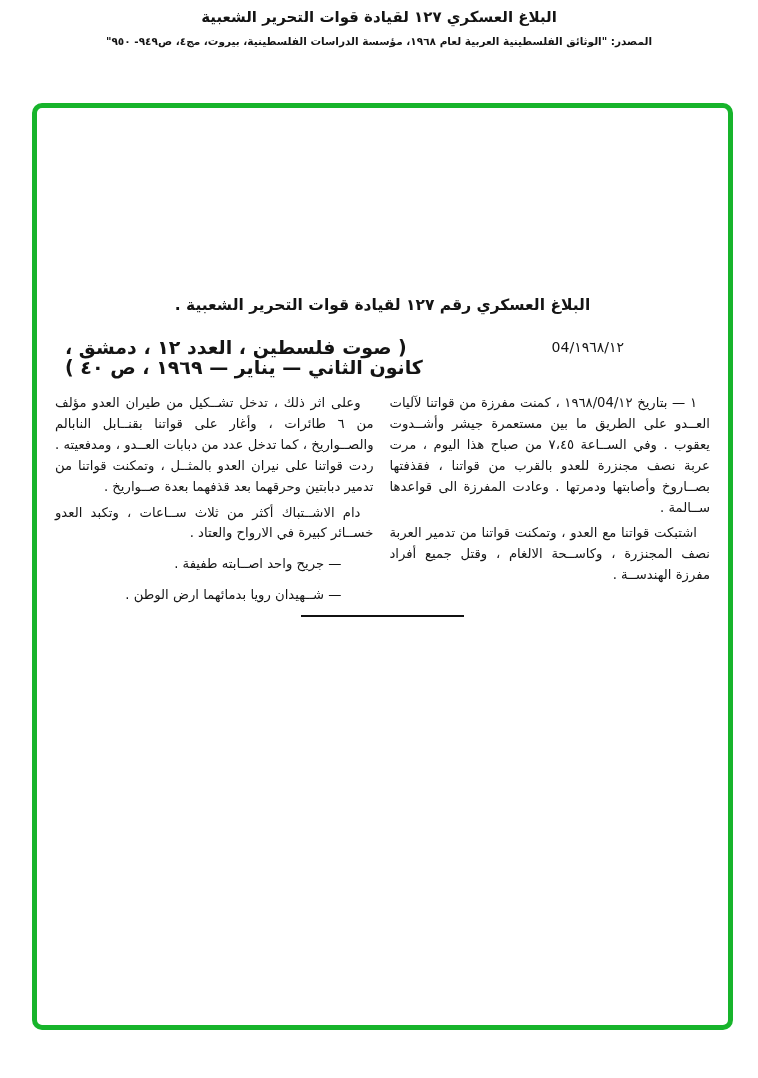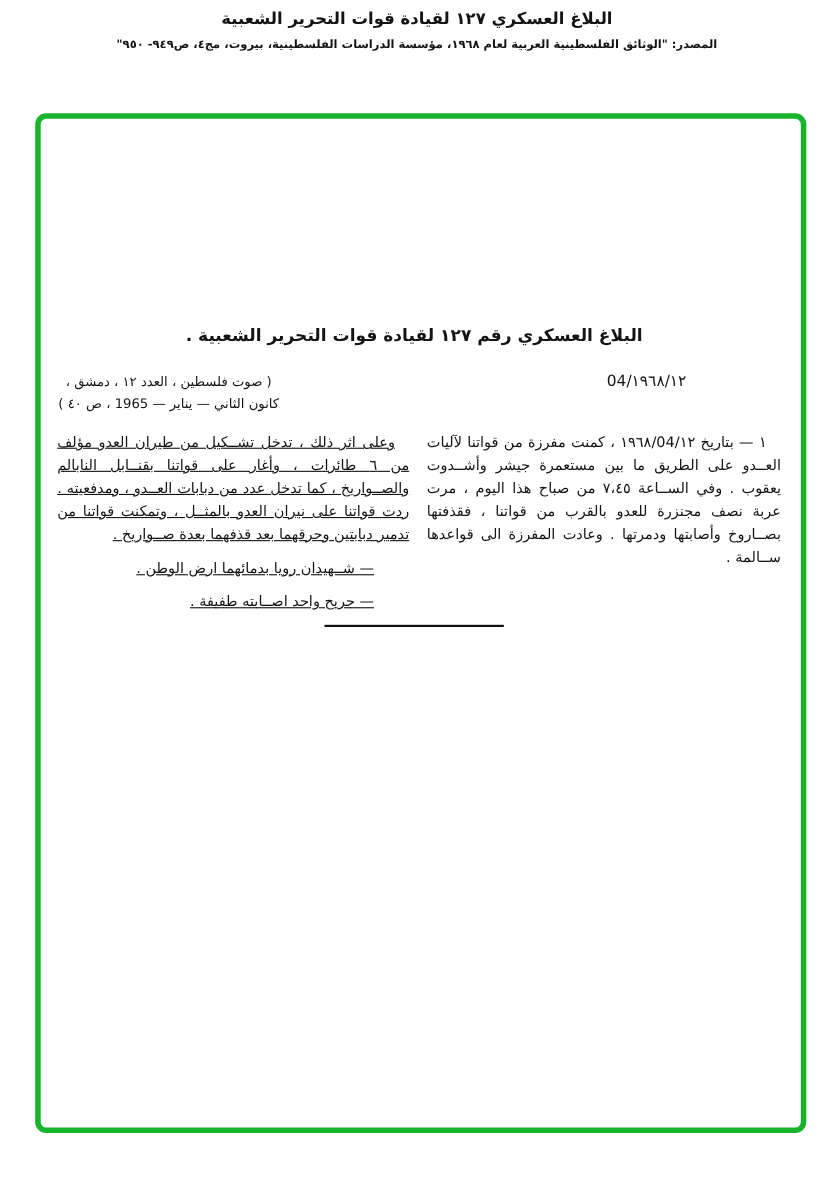--- a/index.html
+++ b/index.html
@@ -44,21 +44,21 @@
     top: 103px;
     width: 701px;
     height: 927px;
     box-sizing: border-box;
     border: 5px solid #17b42b;
     border-radius: 10px;
     direction: rtl;
     background: #ffffff;
   }
   .frame-inner {
-    padding: 186px 18px 0 6px;
+    padding: 186px 18px 0 18px;
   }
 
   .doc-title {
     text-align: center;
     font-weight: bold;
     font-size: 15.5px;
     line-height: 23px;
   }
 
   .meta-row {
@@ -67,38 +67,39 @@
     align-items: flex-start;
     margin-top: 20px;
     padding-right: 86px;
     padding-left: 10px;
   }
   .meta-date {
     font-size: 14px;
     line-height: 20px;
   }
   .meta-citation {
-    font-size: 12px;
+    font-size: 19px;
     line-height: 20px;
-    text-align: center;
+    text-align: left;
+    font-weight: bold;
   }
 
   
   .body-row {
     display: flex;
     gap: 16px;
     margin-top: 16px;
   }
   .col {
     font-size: 13.2px;
     line-height: 20.9px;
     text-align: justify;
   }
   .col-right { width: 322px; }
-  .col-left  { width: 320px; text-decoration: underline; }
+  .col-left  { width: 320px; }
 
   .col p {
     margin: 0 0 2px 0;
     text-indent: 13px;
   }
   .col .p-gap { margin-top: 5px; }
 
   .losses-heading {
     margin-top: 13px;
     padding-right: 40px;
@@ -124,34 +125,36 @@
 
 <div class="frame" style="border-color: rgb(23, 180, 43);">
   <div class="frame-inner">
 
     <div class="doc-title">البلاغ العسكري رقم ١٢٧ لقيادة قوات التحرير الشعبية .</div>
 
     <div class="meta-row">
       <div class="meta-date">١٩٦٨/١٢/04</div>
       <div class="meta-citation">
         <div>( صوت فلسطين ، العدد ١٢ ، دمشق ،</div>
-        <div>كانون الثاني — يناير — 1965 ، ص ٤٠ )</div>
+        <div>كانون الثاني — يناير — ١٩٦٩ ، ص ٤٠ )</div>
       </div>
     </div>
 
     <div class="body-row">
 
       <div class="col col-right">
         <p>١ — بتاريخ ١٩٦٨/04/١٢ ، كمنت مفرزة من قواتنا لآليات العــدو على الطريق ما بين مستعمرة جيشر وأشــدوت يعقوب . وفي الســاعة ٧،٤٥ من صباح هذا اليوم ، مرت عربة نصف مجنزرة للعدو بالقرب من قواتنا ، فقذفتها بصــاروخ وأصابتها ودمرتها . وعادت المفرزة الى قواعدها ســالمة .</p>
+        <p class="p-gap">اشتبكت قواتنا مع العدو ، وتمكنت قواتنا من تدمير العربة نصف المجنزرة ، وكاســحة الالغام ، وقتل جميع أفراد مفرزة الهندســة .</p>
       </div>
 
       <div class="col col-left">
         <p>وعلى اثر ذلك ، تدخل تشــكيل من طيران العدو مؤلف من ٦ طائرات ، وأغار على قواتنا بقنــابل النابالم والصــواريخ ، كما تدخل عدد من دبابات العــدو ، ومدفعيته . ردت قواتنا على نيران العدو بالمثــل ، وتمكنت قواتنا من تدمير دبابتين وحرقهما بعد قذفهما بعدة صــواريخ .</p>
+        <p class="p-gap">دام الاشــتباك أكثر من ثلاث ســاعات ، وتكبد العدو خســائر كبيرة في الارواح والعتاد .</p>
+        <div class="loss-item">— جريح واحد اصــابته طفيفة .</div>
         <div class="loss-item">— شــهيدان رويا بدمائهما ارض الوطن .</div>
-        <div class="loss-item">— جريح واحد اصــابته طفيفة .</div>
       </div>
 
     </div>
 
     <div class="divider"></div>
 
   </div>
 </div>
 
 </body></html>

